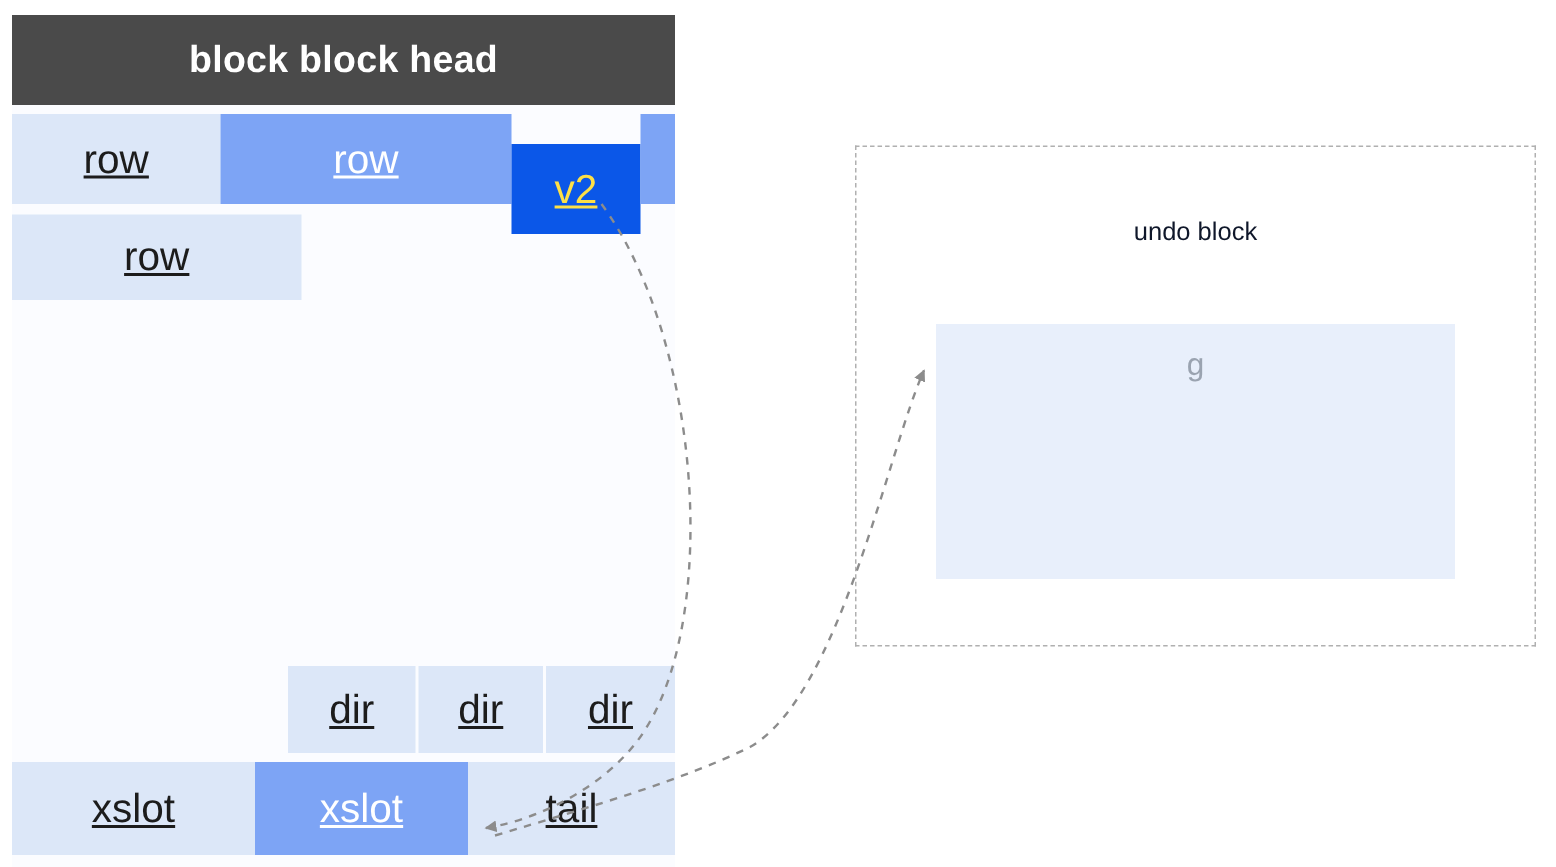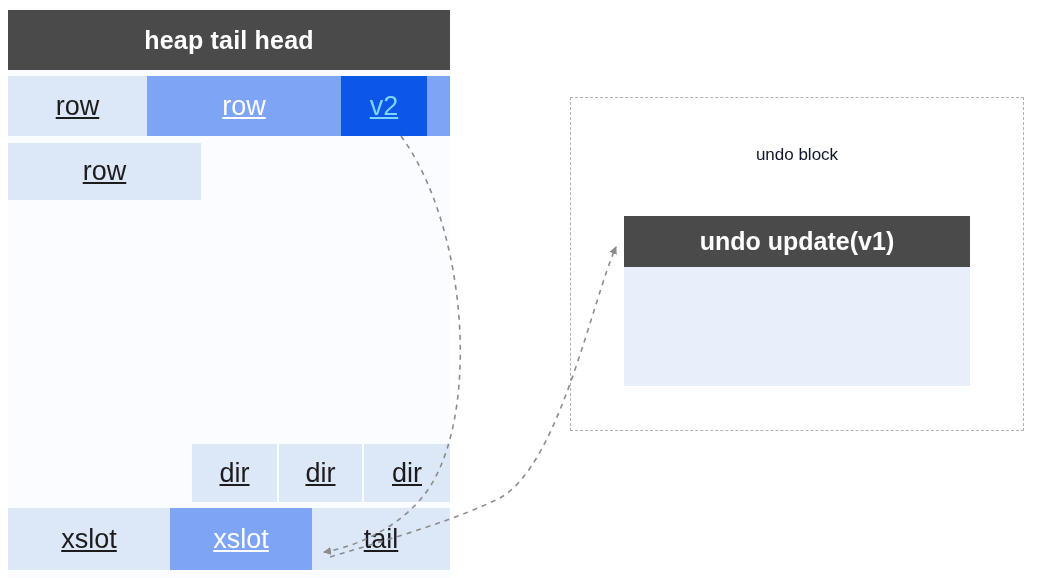--- a/index.html
+++ b/index.html
@@ -36,21 +36,21 @@
   }
 
   .cell {
     display: flex; align-items: center; justify-content: center;
     font-size: 27px;
     color: #1c1c1c;
     text-decoration: underline;
   }
   .cell.light  { background: #dce7f8; }
   .cell.medium { background: #7da4f5; color: #ffffff; }
-  .cell.dark   { background: #0b57e8; color: #7dd3fc; }
+  .cell.dark   { background: #0b57e8; color: #fde047; margin-top: 20px; }
 
   
   .row-a-1 { left: 8px;   top: 76px; width: 139px; height: 60px; }
   .row-a-2 { left: 147px; top: 76px; width: 194px; height: 60px; }
   .row-a-3 { left: 341px; top: 76px; width: 86px;  height: 60px; }
   .row-a-4 { left: 427px; top: 76px; width: 23px;  height: 60px; }
 
   
   .row-b-1 { left: 8px; top: 143px; width: 193px; height: 57px; }
 
@@ -103,21 +103,21 @@
   }
 </style>
 </head>
 <body>
 
 <div id="canvas">
 
   <div class="abs heap-panel"></div>
 
   <div class="abs heap-head">
-    <span class="heap-head-label">heap tail head</span>
+    <span class="heap-head-label">block block head</span>
   </div>
 
   <div class="abs cell light row-a-1">row</div>
   <div class="abs cell medium row-a-2">row</div>
   <div class="abs cell dark row-a-3">v2</div>
   <div class="abs cell medium row-a-4"></div>
 
   <div class="abs cell light row-b-1">row</div>
 
   <div class="abs cell light dir-1">dir</div>
@@ -126,23 +126,20 @@
 
   <div class="abs cell light xs-1">xslot</div>
   <div class="abs cell medium xs-2">xslot</div>
   <div class="abs cell light xs-3">tail</div>
 
   <div class="abs undo-block"></div>
   <div class="abs undo-block-label">undo block</div>
 
   <div class="abs undo-update-body"></div>
   <div class="abs undo-ghost">g</div>
-  <div class="abs undo-update-head">
-    <span class="undo-update-head-label">undo update(v1)</span>
-  </div>
 
   <svg class="abs arrow-layer" viewBox="0 0 1037 578" width="1037" height="578">
     <defs>
       <marker id="ah" markerWidth="9" markerHeight="9" refX="7" refY="4.5" orient="auto" markerUnits="userSpaceOnUse">
         <path d="M0,0.6 L8,4.5 L0,8.4 z" fill="#8c8c8c"></path>
       </marker>
     </defs>
 
     <path d="M 401,136 C 470,230 482,430 420,500 C 392,532 350,548 324,552" fill="none" stroke="#8c8c8c" stroke-width="1.6" stroke-dasharray="5,5" marker-end="url(#ah)"></path>
 

